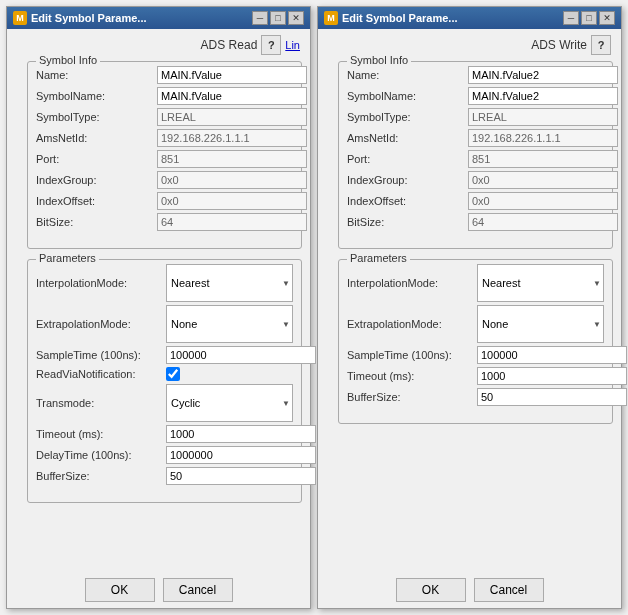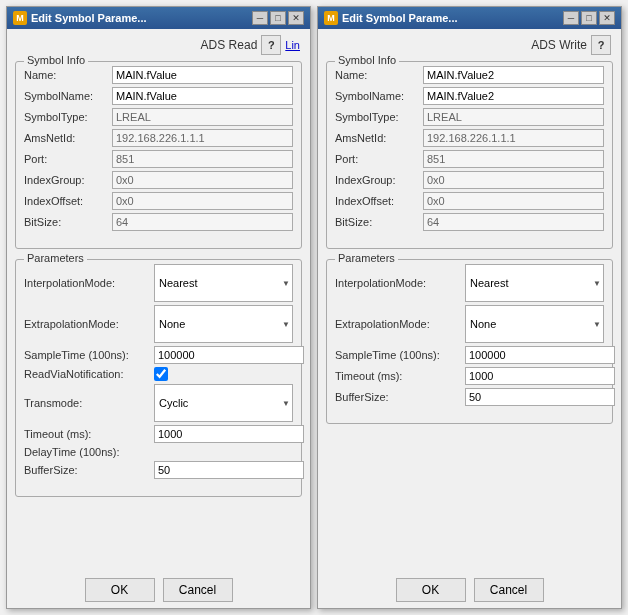--- a/index.html
+++ b/index.html
@@ -64,20 +64,21 @@
       display: flex;
       align-items: center;
       justify-content: center;
     }
     .dialog-body {
       padding: 6px 8px;
       flex: 1;
       display: flex;
       flex-direction: column;
       gap: 6px;
+      margin-left: 12px;
     }
     .top-bar {
       display: flex;
       justify-content: flex-end;
       align-items: center;
       gap: 4px;
       padding-right: 2px;
     }
     .top-bar-label {
       font-size: 12px;
@@ -115,20 +116,21 @@
       left: 8px;
       background: #f0f0f0;
       padding: 0 3px;
       font-size: 11px;
       color: #333;
     }
     .form-row {
       display: flex;
       align-items: center;
       margin-bottom: 3px;
+      gap: 33px;
     }
     .form-label {
       width: 88px;
       font-size: 11px;
       color: #333;
       flex-shrink: 0;
     }
     .form-input {
       flex: 1;
       height: 18px;
@@ -322,20 +324,21 @@
         </div>
       </div>
 
       <div class="params-form-row">
         <span class="params-label">Timeout (ms):</span>
         <input class="params-input" type="text" value="1000" style="">
       </div>
 
       <div class="params-form-row">
         <span class="params-label">DelayTime (100ns):</span>
+        <input class="params-input" type="text" value="1000000" style="">
       </div>
 
       <div class="params-form-row">
         <span class="params-label">BufferSize:</span>
         <input class="params-input" type="text" value="50" style="">
       </div>
     </div>
   </div>
 
   <div class="dialog-footer">

